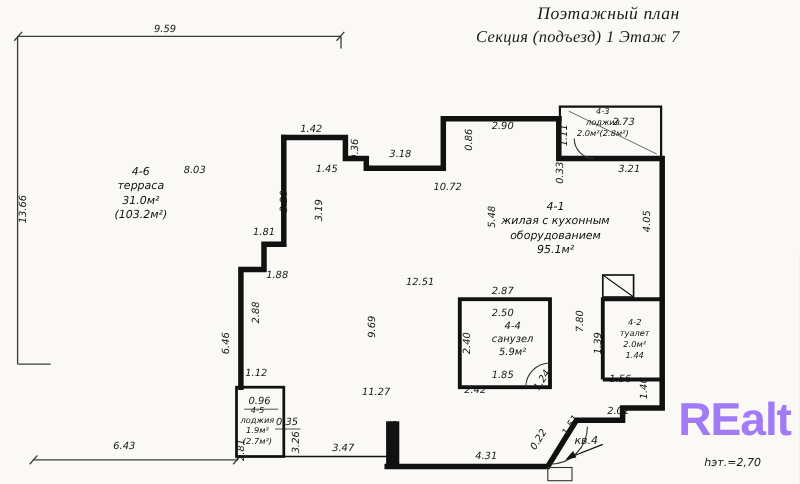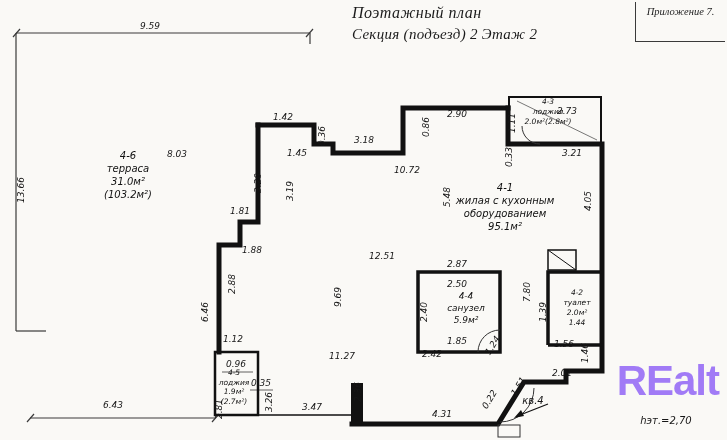--- a/index.html
+++ b/index.html
@@ -2,21 +2,21 @@
 <html><head>
 <meta charset="utf-8">
 <style>
   html,body{margin:0;padding:0;background:#e9e7e2;}
   .stage{
     position:relative;width:727px;height:440px;background:#faf9f6;
     overflow:hidden;font-family:"DejaVu Sans",sans-serif;
   }
   .stage svg{position:absolute;left:0;top:0;}
   .title-block{
-    position:absolute;top:4px;left:352px;width:266px;text-align:left;
+    position:absolute;top:4px;left:352px;width:266px;text-align:right;
     font-family:"Liberation Serif",serif;font-style:italic;color:#1b1b1b;
   }
   .title-block .t1{font-size:16px;letter-spacing:.5px;}
   .title-block .t2{font-size:15px;margin-top:4px;letter-spacing:.3px;}
   .appendix{
     position:absolute;top:2px;right:2px;width:90px;height:40px;
     border-left:1.3px solid #3a3a3a;border-bottom:1.3px solid #3a3a3a;
     font-family:"Liberation Serif",serif;font-style:italic;
     font-size:10.5px;color:#222;text-align:center;padding-top:4px;box-sizing:border-box;
   }
@@ -30,24 +30,23 @@
   .note{font-size:10px;}
   .room{font-style:italic;fill:#101010;text-anchor:middle;font-family:"DejaVu Sans",sans-serif;}
 </style>
 </head>
 <body>
 
 <div class="stage">
 
   <div class="title-block">
     <div class="t1">Поэтажный план</div>
-    <div class="t2">Секция (подъезд) 2   Этаж 2</div>
+    <div class="t2">Секция (подъезд) 1   Этаж 7</div>
   </div>
 
-  <div class="appendix">Приложение 7.</div>
 
   <svg viewBox="0 0 727 440" width="727" height="440">
 
     <g stroke="#3a3a3a" stroke-width="1.2" fill="none">
       <line x1="16" y1="33" x2="310" y2="33"></line>
       <line x1="16" y1="33" x2="16" y2="331"></line>
       <line x1="16" y1="331" x2="46" y2="331"></line>
       <line x1="310" y1="33" x2="310" y2="44"></line>
       <line x1="13" y1="37" x2="20" y2="29"></line>
       <line x1="306" y1="37" x2="313" y2="29"></line>

